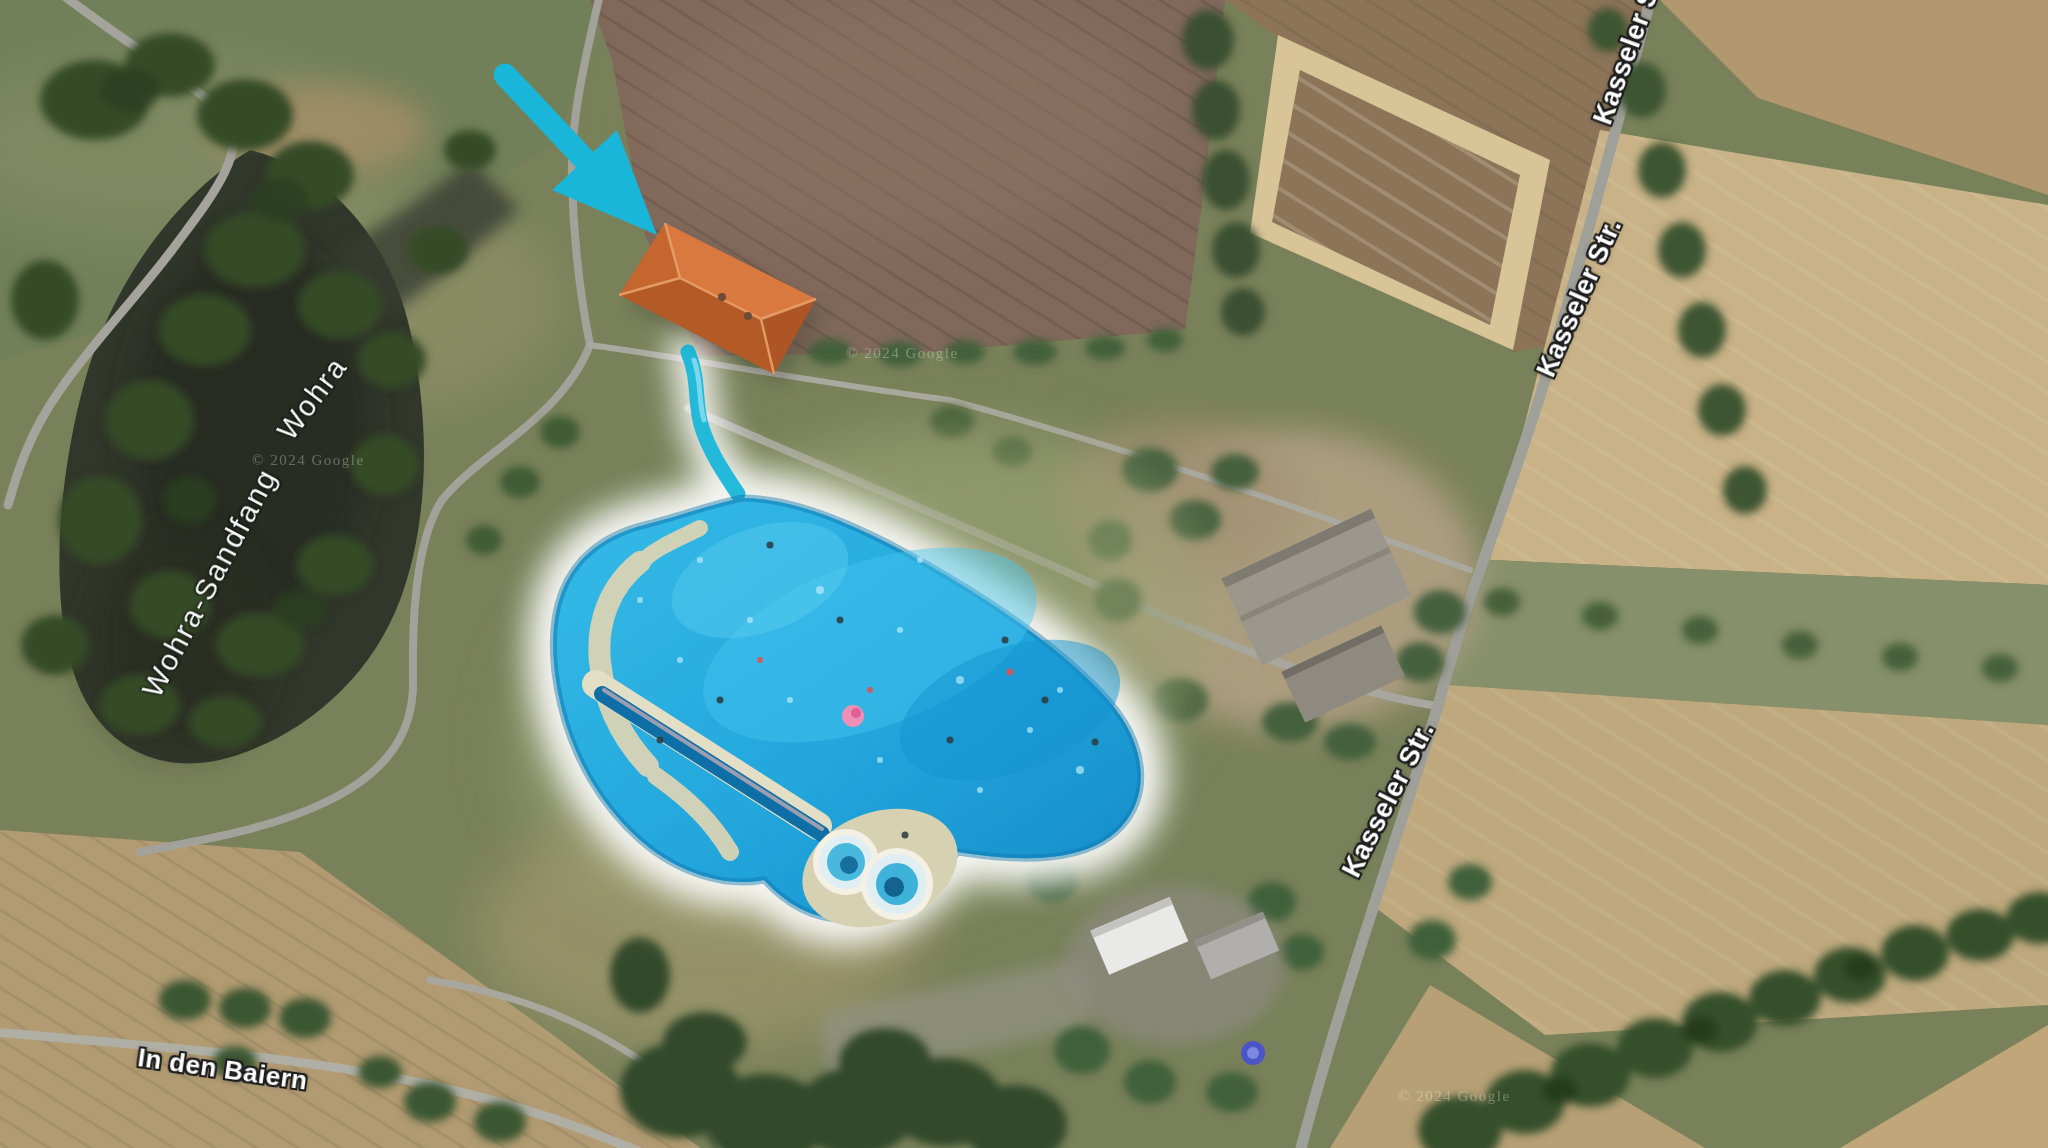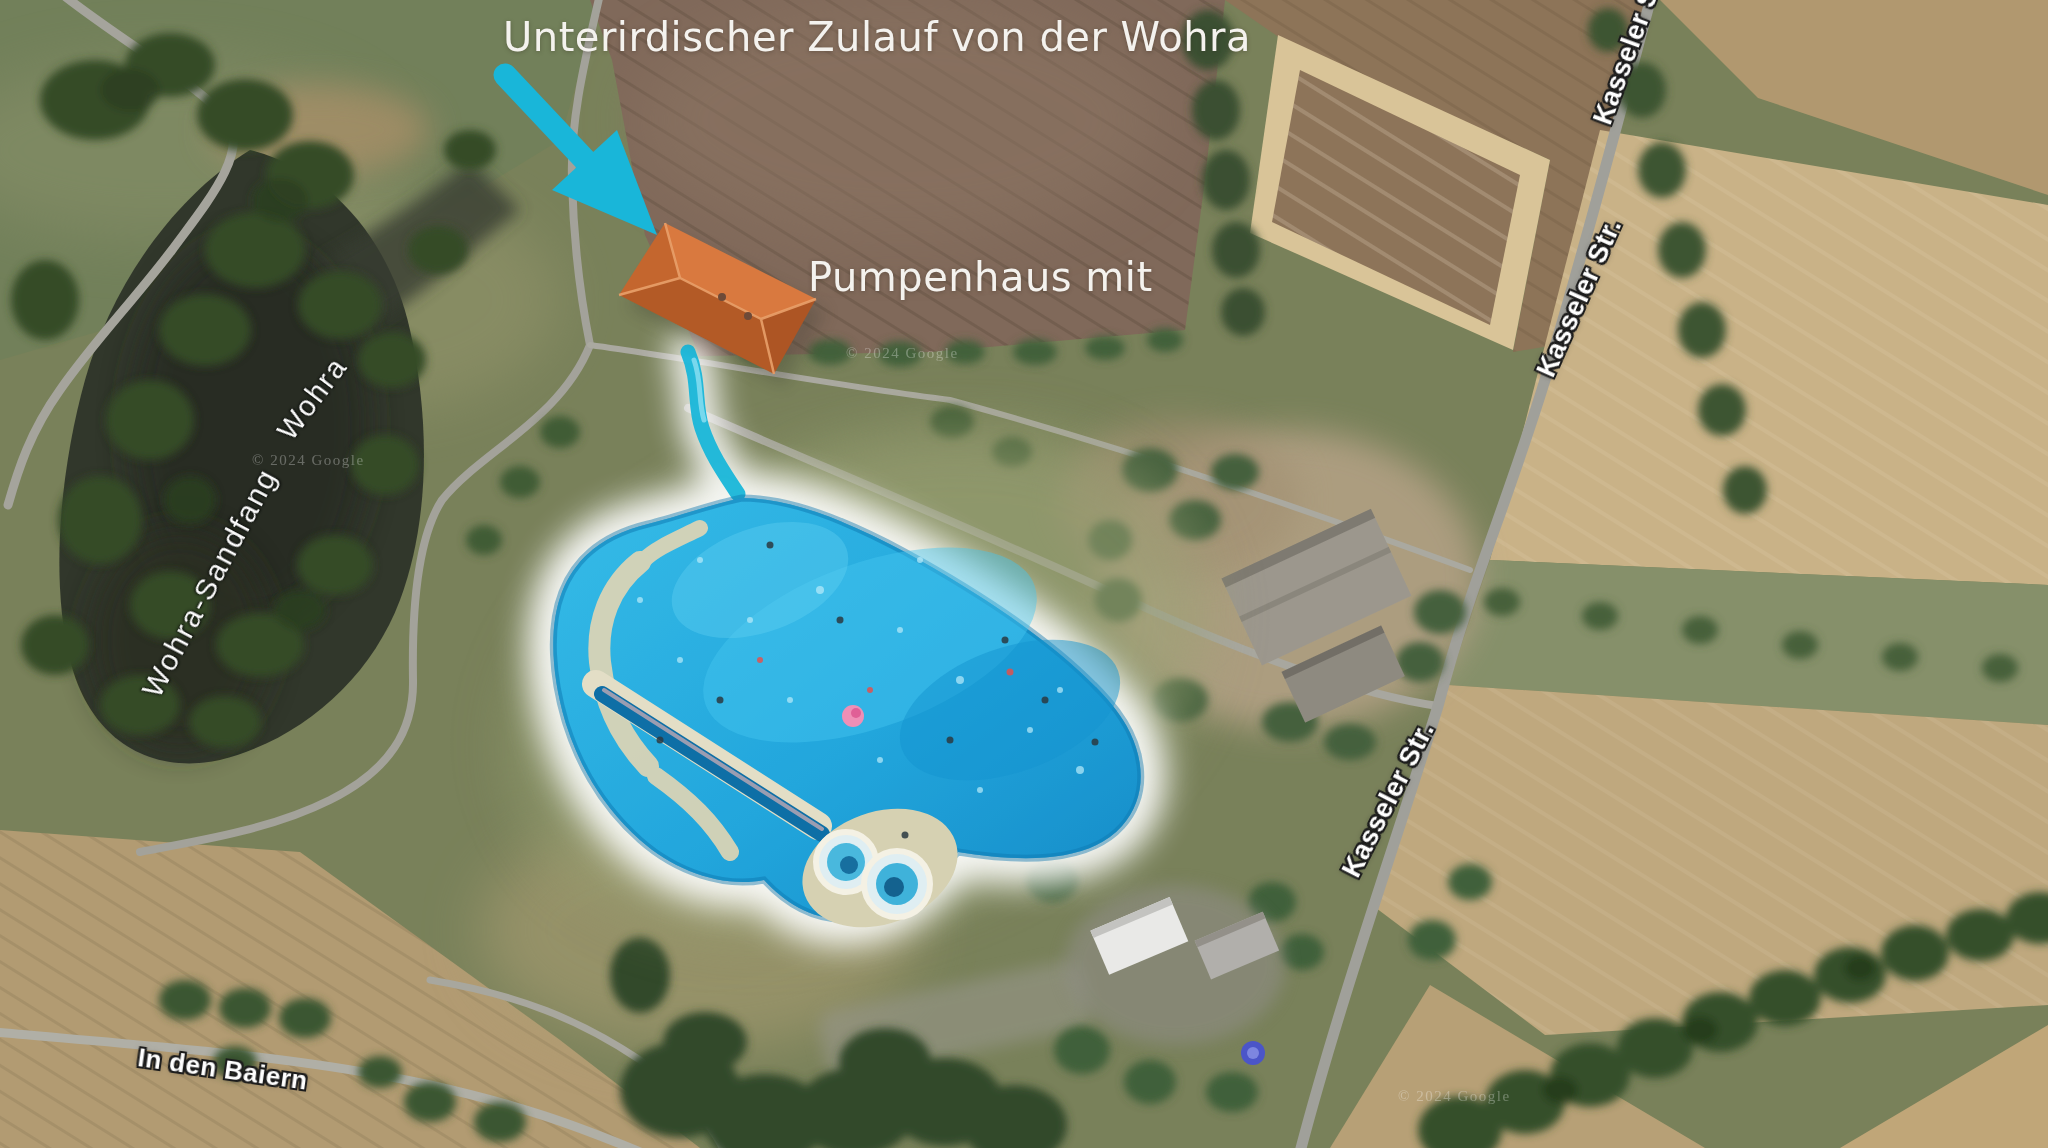--- a/index.html
+++ b/index.html
@@ -423,18 +423,16 @@
 <div class="gmap-label gmap-road" style="left:1545px;top:360px;transform:rotate(-66deg);">Kasseler Str.</div>
 
 <div class="gmap-label gmap-road" style="left:1350px;top:860px;transform:rotate(-63deg);">Kasseler Str.</div>
 
 <div class="gmap-label gmap-road" style="left:138px;top:1042px;transform:rotate(8deg);font-size:26px;">In den Baiern</div>
 
 <div class="watermark" style="left:252px;top:452px;">© 2024 Google</div>
 <div class="watermark" style="left:846px;top:345px;">© 2024 Google</div>
 <div class="watermark" style="left:1398px;top:1088px;">© 2024 Google</div>
 
-<div class="annotation-text" style="left:503px;top:14px;">Unterirdischer Zulauf von der Wohra</div>
-
-<div class="annotation-text" style="left:808px;top:254px;">Pumpenhaus mit</div>
+
 
 
 </div>
 
 </body></html>

